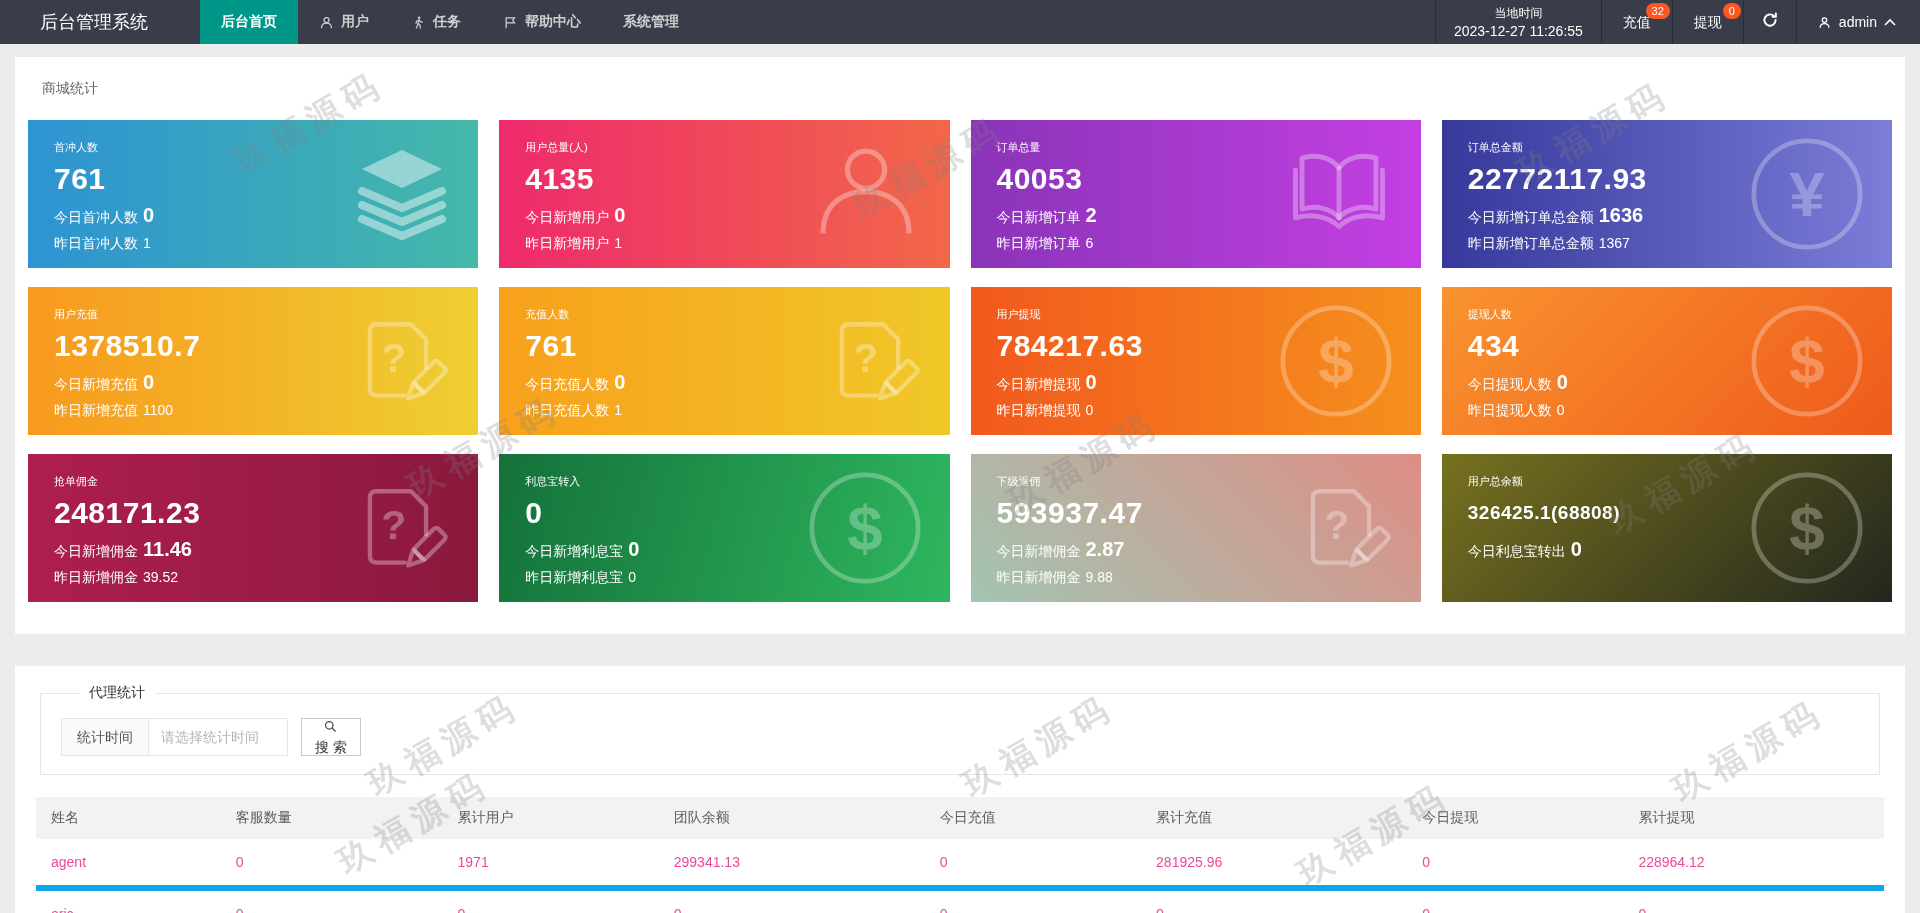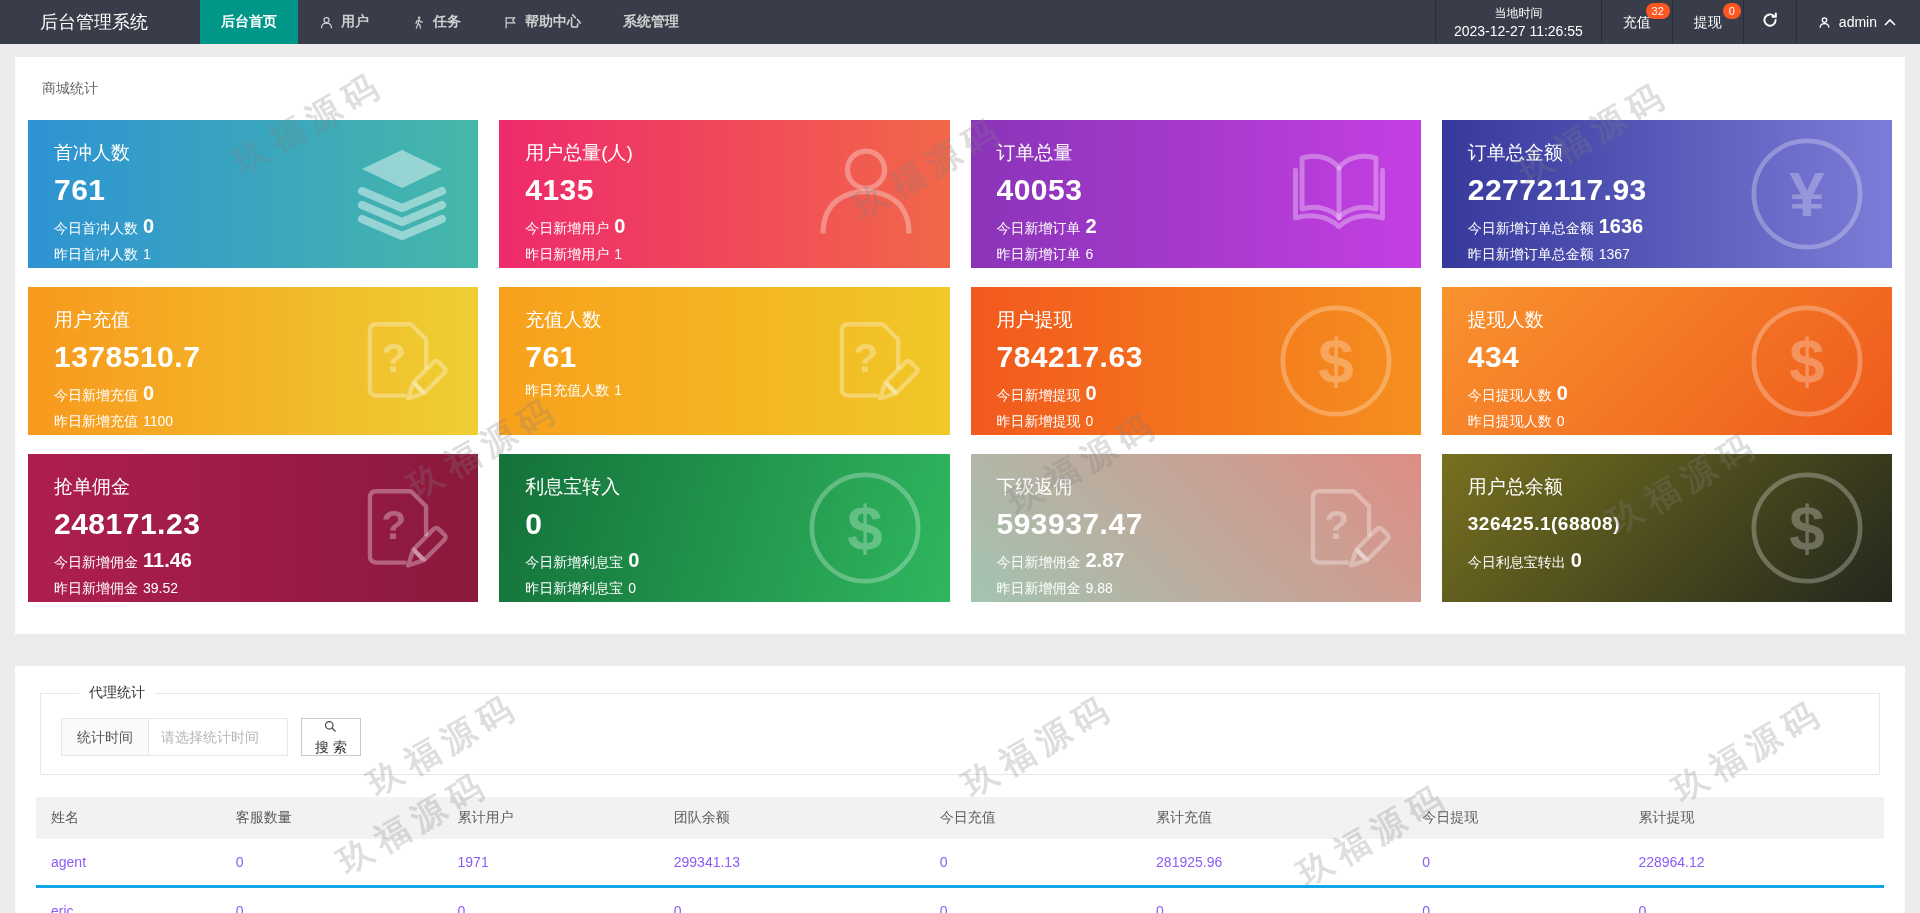--- a/index.html
+++ b/index.html
@@ -27,42 +27,42 @@
   .icon-btn { display:flex; align-items:center; padding:0 17px; border-left:1px solid rgba(0,0,0,.28); cursor:pointer; }
   .admin { display:flex; align-items:center; gap:7px; padding:0 24px 0 20px; font-size:14px; border-left:1px solid rgba(0,0,0,.28); cursor:pointer; }
   .admin svg { display:block; }
 
   
   .panel { background:#fff; margin:13px 15px 0; position:relative; }
   .panel1 { padding:14px 13px 32px; }
   .section-title { color:#666; font-size:14px; padding:9px 14px 22px; }
   .cards { display:grid; grid-template-columns:repeat(4,1fr); gap:19px 21px; }
   .card { height:148px; position:relative; color:#fff; padding:15px 26px; overflow:hidden; }
-  .card-title { font-size:19px; margin:5px 0 7px; }
+  .card-title { font-size:11px; margin:5px 0 7px; }
   .card-value { font-size:30px; font-weight:bold; letter-spacing:.5px; }
   .card-value.small { font-size:19px; padding:6px 0; }
   .card-line { font-size:14px; margin-top:8px; }
   .card-line b { font-size:20px; margin-left:5px; }
   .card-line .yv { margin-left:5px; }
   .card-icon { position:absolute; right:26px; top:50%; transform:translateY(-50%); }
   .card-icon svg { display:block; }
 
   .panel2 { margin-top:32px; padding:16px 15px 30px; }
   .agent-field { border:1px solid #e6e6e6; margin:2px 10px 0; padding:12px 20px 18px; }
   .agent-field legend { font-size:14px; color:#333; padding:0 10px; margin-left:18px; }
   .filter-row { display:flex; margin-top:4px; }
   .ig-label { border:1px solid #e6e6e6; background:#fafafa; height:38px; line-height:36px; padding:0 15px; font-size:14px; color:#565656; white-space:nowrap; }
   .stat-input { border:1px solid #e6e6e6; margin-left:-1px; width:140px; height:38px; padding:0 12px; font-size:14px; color:#333; outline:none; background:#fff; }
   .stat-input::placeholder { color:#b6b6b6; }
   .search-btn { margin-left:13px; height:38px; background:#fff; border:1px solid #c9c9c9; padding:0 13px; font-size:14px; color:#333; display:flex; align-items:center; gap:5px; cursor:pointer;flex-direction:column; }
   .search-btn svg { display:block; }
 
   .agent-table { width:calc(100% - 12px); margin:22px 6px 0; border-collapse:collapse; font-size:14px; }
   .agent-table th { background:#f2f2f2; font-weight:normal; text-align:left; padding:12px 15px; color:#5d5d5d; }
-  .agent-table td { padding:15px; border-bottom:3px solid #0ea5e9; color:#8b5cf6; }
+  .agent-table td { padding:15px; border-bottom:6px solid #0ea5e9; color:#ec4899; }
   .agent-table th:nth-child(1){width:10%;} .agent-table th:nth-child(2){width:12%;}
   .agent-table th:nth-child(3){width:11.7%;} .agent-table th:nth-child(4){width:14.4%;}
   .agent-table th:nth-child(5){width:11.7%;} .agent-table th:nth-child(6){width:14.4%;}
   .agent-table th:nth-child(7){width:11.7%;}
 
   
   .wm { position:absolute; z-index:40; font-size:34px; font-weight:bold; letter-spacing:8px;
         color:rgba(128,128,128,.26); transform:rotate(-30deg); white-space:nowrap; pointer-events:none; }
 </style>
 </head>
@@ -210,20 +210,21 @@
               <g transform="rotate(45 72 72)">
                 <rect x="65" y="46" width="14" height="30" rx="3"></rect>
                 <path d="M65,76 L72,90 L79,76 Z"></path>
               </g>
             </svg>
           </div>
         </div>
         <div class="card" style="background: linear-gradient(to right, rgb(248, 160, 28), rgb(240, 200, 40));">
           <div class="card-title">充值人数</div>
           <div class="card-value">761</div>
+          <div class="card-line">今日充值人数<b>0</b></div>
           <div class="card-line">昨日充值人数<span class="yv">1</span></div>
           <div class="card-icon">
             <svg width="108" height="108" viewBox="0 0 100 100" fill="none" stroke="rgba(255,255,255,0.32)" stroke-width="4" stroke-linecap="round" stroke-linejoin="round">
               <path d="M56,82 H30 C26,82 24,80 24,76 V22 C24,18 26,16 30,16 H62 L76,30 V56"></path>
               <text x="46" y="60" text-anchor="middle" font-size="38" font-weight="bold" fill="rgba(255,255,255,0.32)" stroke="none">?</text>
               <g transform="rotate(45 72 72)">
                 <rect x="65" y="46" width="14" height="30" rx="3"></rect>
                 <path d="M65,76 L72,90 L79,76 Z"></path>
               </g>
             </svg>

